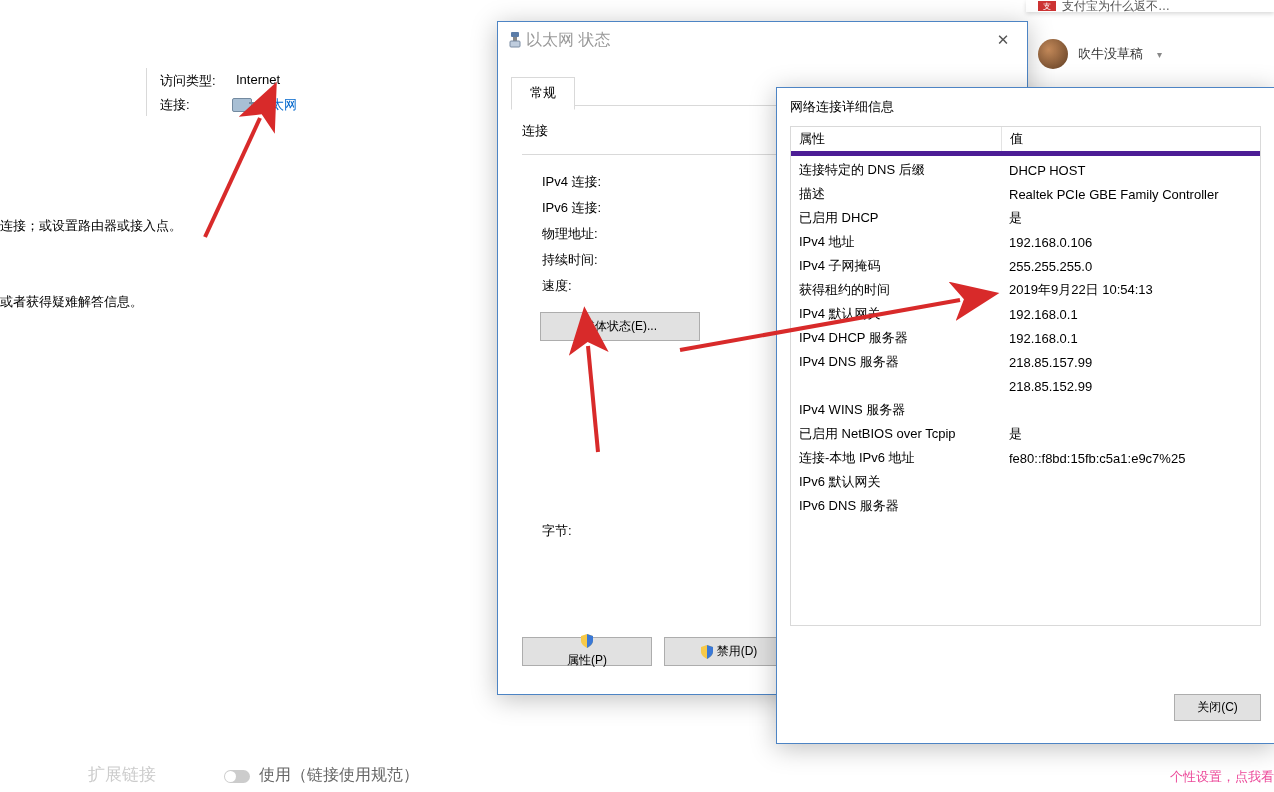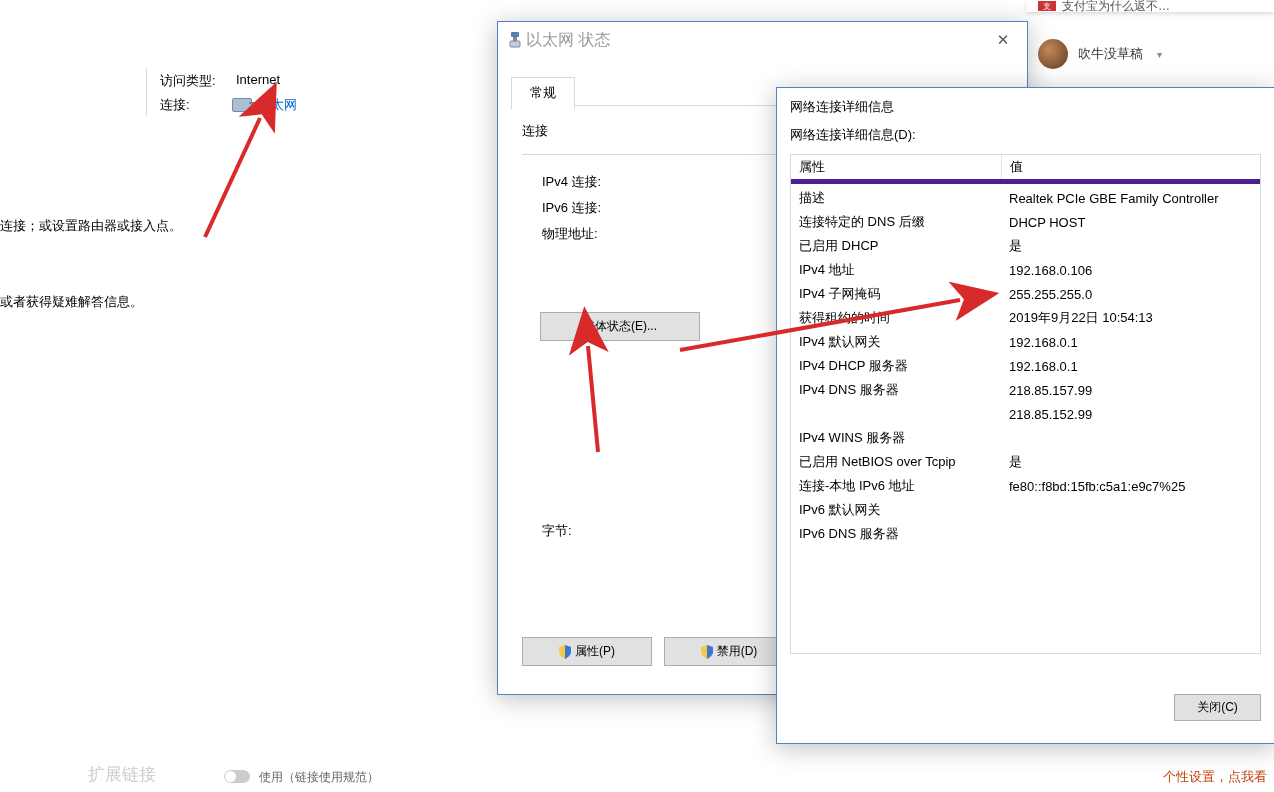--- a/index.html
+++ b/index.html
@@ -124,23 +124,23 @@
   }
 
   
   .topright1 { position:absolute; right:0; top:0; width:236px; height:12px; background:#fff; box-shadow:0 2px 4px rgba(0,0,0,.15); display:flex; align-items:center; padding-left:12px; color:#555; font-size:12px; overflow:hidden;}
   .topright1 .ic { width:18px; height:10px; background:#c33; margin-right:6px; font-size:8px; color:#fff; display:flex; align-items:center; justify-content:center; }
   .topright2 { position:absolute; right:0; top:34px; width:236px; height:40px; background:#fff; border-left:1px solid #e6e6e6; display:flex; align-items:center; padding-left:10px; gap:10px; }
   .avatar { width:30px; height:30px; border-radius:50%; background: radial-gradient(circle at 35% 35%, #c58a5a, #5e3c22); }
   .topright2 .name { color:#333; }
   .topright2 .chev { color:#888; font-size:10px; margin-left:4px; }
 
-  .footer-txt { position:absolute; right:7px; bottom:6px; color:#c2410c; font-size:13px;margin-left:32px; }
+  .footer-txt { position:absolute; right:0; bottom:6px; color:#ec4899; font-size:13px;margin-left:32px; }
   .footer-left { position:absolute; left:88px; bottom:6px; color:#ccc; font-size:17px; }
-  .footer-mid { position:absolute; left:259px; bottom:6px; color:#666; font-size:12px; }
+  .footer-mid { position:absolute; left:259px; bottom:6px; color:#666; font-size:16px; }
   .toggle { position:absolute; left:224px; bottom:9px; width:26px; height:13px; background:#ccc; border-radius:7px; }
   .toggle:before { content:''; position:absolute; left:1px; top:1px; width:11px; height:11px; background:#fff; border-radius:50%; }
 
   
   .arrows { position:absolute; left:0; top:0; width:1274px; height:792px; pointer-events:none; }
 
   
   .eth-glyph { width:14px; height:18px; }
 </style>
 </head>
@@ -187,39 +187,45 @@
     <div class="sep2"></div>
     <div class="row">
         <span class="label">IPv4 连接:</span>
       </div>
     <div class="row">
         <span class="label">IPv6 连接:</span>
       </div>
     <div class="row">
         <span class="label">物理地址:</span>
       </div>
+    <div class="row">
+        <span class="label">持续时间:</span>
+      </div>
+    <div class="row">
+        <span class="label">速度:</span>
+      </div>
   </div>
 
   <div class="btn detail">媒体状态(E)...</div>
 
 
   <div class="activity-row">
     <span style="flex:1"></span>
     <span>已发送</span>
     <span style="width:26px; border-top:1px solid #999; margin:0 2px 0 12px;"></span>
   </div>
 
   <div class="bytes-row">
     <span style="width:40px; padding-left:20px;">字节:</span>
     <span style="flex:1"></span>
     <span>32,621,168</span>
   </div>
 
   <div class="btm-btns">
-    <div class="btn" style="width:100px;">
+    <div class="btn" style="width:100px;flex-direction:column;">
       <span class="shield">
         <svg viewBox="0 0 12 14">
             <path d="M6 0 L12 2 V7 C12 11 6 14 6 14 C6 14 0 11 0 7 V2 Z" fill="#f7c948"></path>
             <path d="M6 0 L12 2 V7 C12 11 6 14 6 14 V0 Z" fill="#3a78d6"></path>
           </svg>
       </span>
       <span>属性(P)</span>
     </div>
     <div class="btn" style="width:100px;">
       <span class="shield">
@@ -228,34 +234,33 @@
             <path d="M6 0 L12 2 V7 C12 11 6 14 6 14 V0 Z" fill="#3a78d6"></path>
           </svg>
       </span>
       <span>禁用(D)</span>
     </div>
   </div>
 </div>
 
 <div class="dlg-detail">
   <div class="hdr">网络连接详细信息</div>
-  <div class="sub">网络连接详细信息(D):</div>
   <div class="tbl-wrap">
     <div class="tbl-header">
       <div class="c1">属性</div>
       <div class="c2">值</div>
     </div>
     <div class="tbl-body" id="tbl-body">
         <div class="trow">
+          <div class="c1">连接特定的 DNS 后缀</div>
+          <div class="c2">DHCP HOST</div>
+        </div>
+        <div class="trow">
           <div class="c1">描述</div>
           <div class="c2">Realtek PCIe GBE Family Controller</div>
-        </div>
-        <div class="trow">
-          <div class="c1">连接特定的 DNS 后缀</div>
-          <div class="c2">DHCP HOST</div>
         </div>
         <div class="trow">
           <div class="c1">已启用 DHCP</div>
           <div class="c2">是</div>
         </div>
         <div class="trow">
           <div class="c1">IPv4 地址</div>
           <div class="c2">192.168.0.106</div>
         </div>
         <div class="trow">

